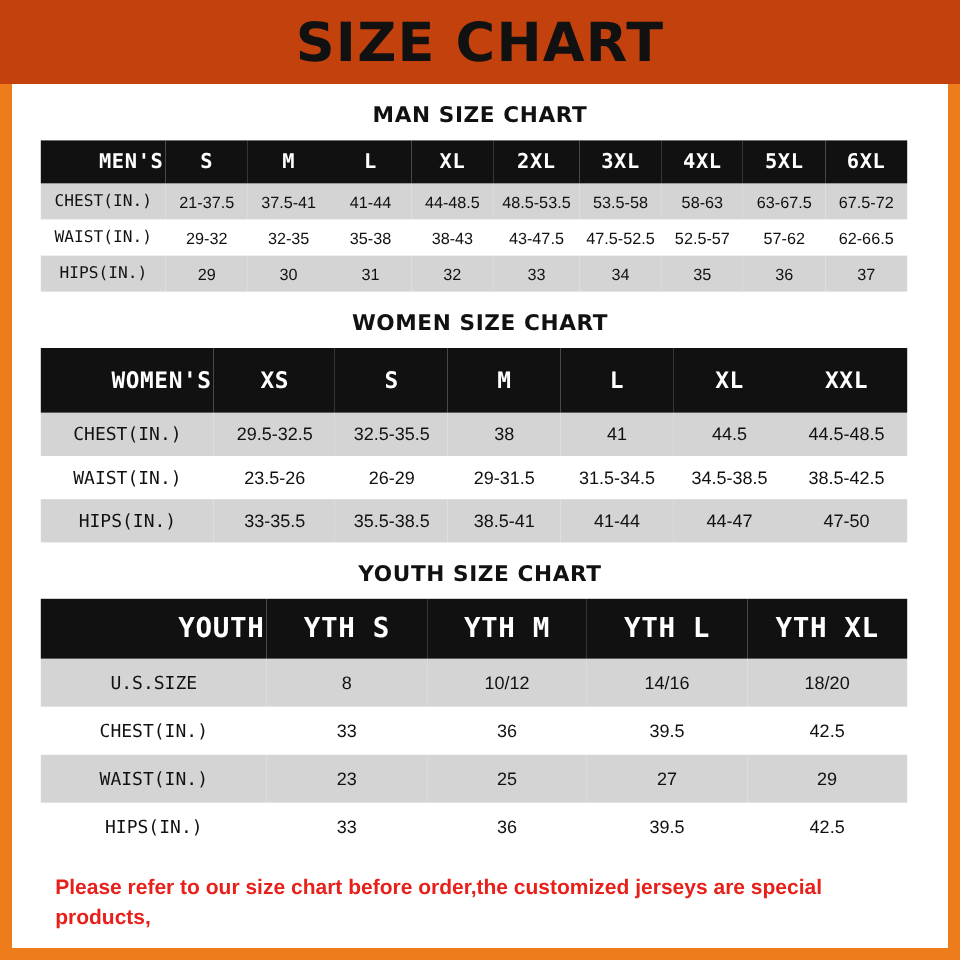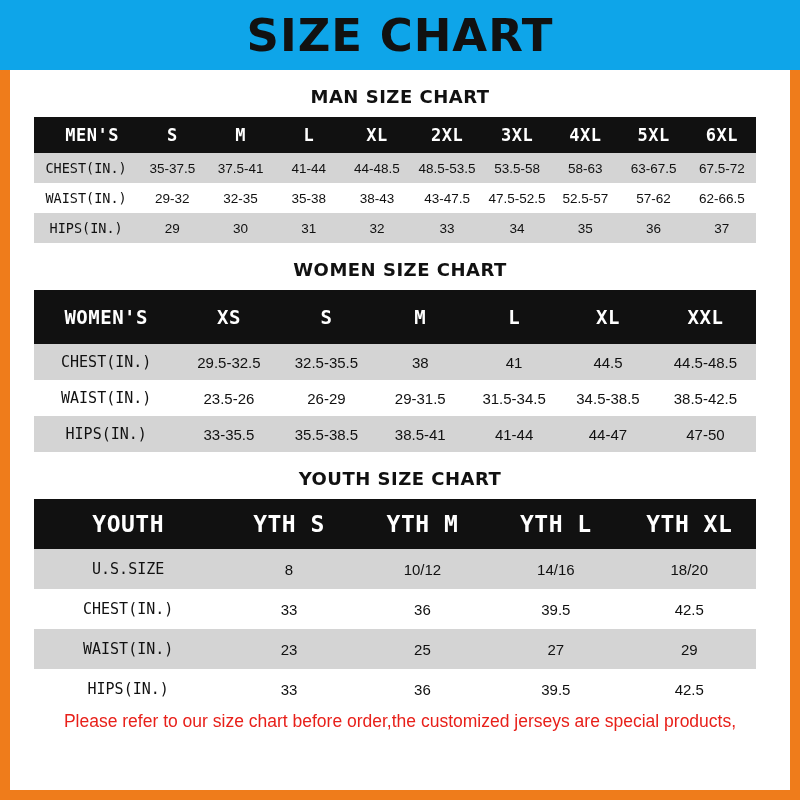--- a/index.html
+++ b/index.html
@@ -18,21 +18,21 @@
   .page {
     width: 800px;
     height: 800px;
     position: relative;
     background: #ffffff;
     border-left: 10px solid #ef7c1b;
     border-right: 10px solid #ef7c1b;
     padding: 0;
   }
   .banner {
-    background: #0ea5e9;
+    background: #c2410c;
     height: 70px;
     display: flex;
     align-items: center;
     justify-content: center;
     margin: 0 -10px;
   }
   .banner-title {
     font-family: "DejaVu Sans", sans-serif;
     font-weight: bold;
     font-size: 45px;
@@ -66,21 +66,21 @@
   }
   .hdr-row td {
     font-family: "DejaVu Sans Mono", monospace;
     font-weight: bold;
     font-size: 17px;
     text-align: center;
     padding: 8px 2px;
     letter-spacing: 0.5px;
   }
   .hdr-row td.label-cell {
-    text-align: center;
+    text-align: right;
     padding-left: 14px;
     font-size: 17px;
   }
   .body-row td {
     text-align: center;
     font-size: 13.5px;
     padding: 7px 1px;
     font-family: "Liberation Sans", sans-serif;
     color: #111;
   }
@@ -93,22 +93,24 @@
   .body-row.shade td { background: #d4d4d4; }
   .body-row.plain td { background: #ffffff; }
 
   
   table.women .body-row td { font-size: 15px; padding: 9px 1px; }
   table.women .hdr-row td { font-size: 19px; padding: 16px 2px; }
   table.youth .body-row td { font-size: 15px; padding: 11px 1px; }
   table.youth .hdr-row td { font-size: 23px; padding: 12px 2px; }
 
   .footer {
+    margin-top: 18px;
     padding: 0 12px;
-    text-align: center;
+    text-align: left;
+    font-weight: bold;
   }
   .footer p {
     margin: 0;
     color: #e8201a;
     font-size: 17.5px;
     line-height: 1.45;
     font-family: "Liberation Sans", sans-serif;
   }
   .bottom-strip {
     position: absolute;
@@ -152,21 +154,21 @@
           <td>L</td>
           <td>XL</td>
           <td>2XL</td>
           <td>3XL</td>
           <td>4XL</td>
           <td>5XL</td>
           <td>6XL</td>
         </tr>
         <tr class="body-row shade">
           <td class="label-cell">CHEST(IN.)</td>
-          <td>35-37.5</td>
+          <td>21-37.5</td>
           <td>37.5-41</td>
           <td>41-44</td>
           <td>44-48.5</td>
           <td>48.5-53.5</td>
           <td>53.5-58</td>
           <td>58-63</td>
           <td>63-67.5</td>
           <td>67.5-72</td>
         </tr>
         <tr class="body-row plain">

